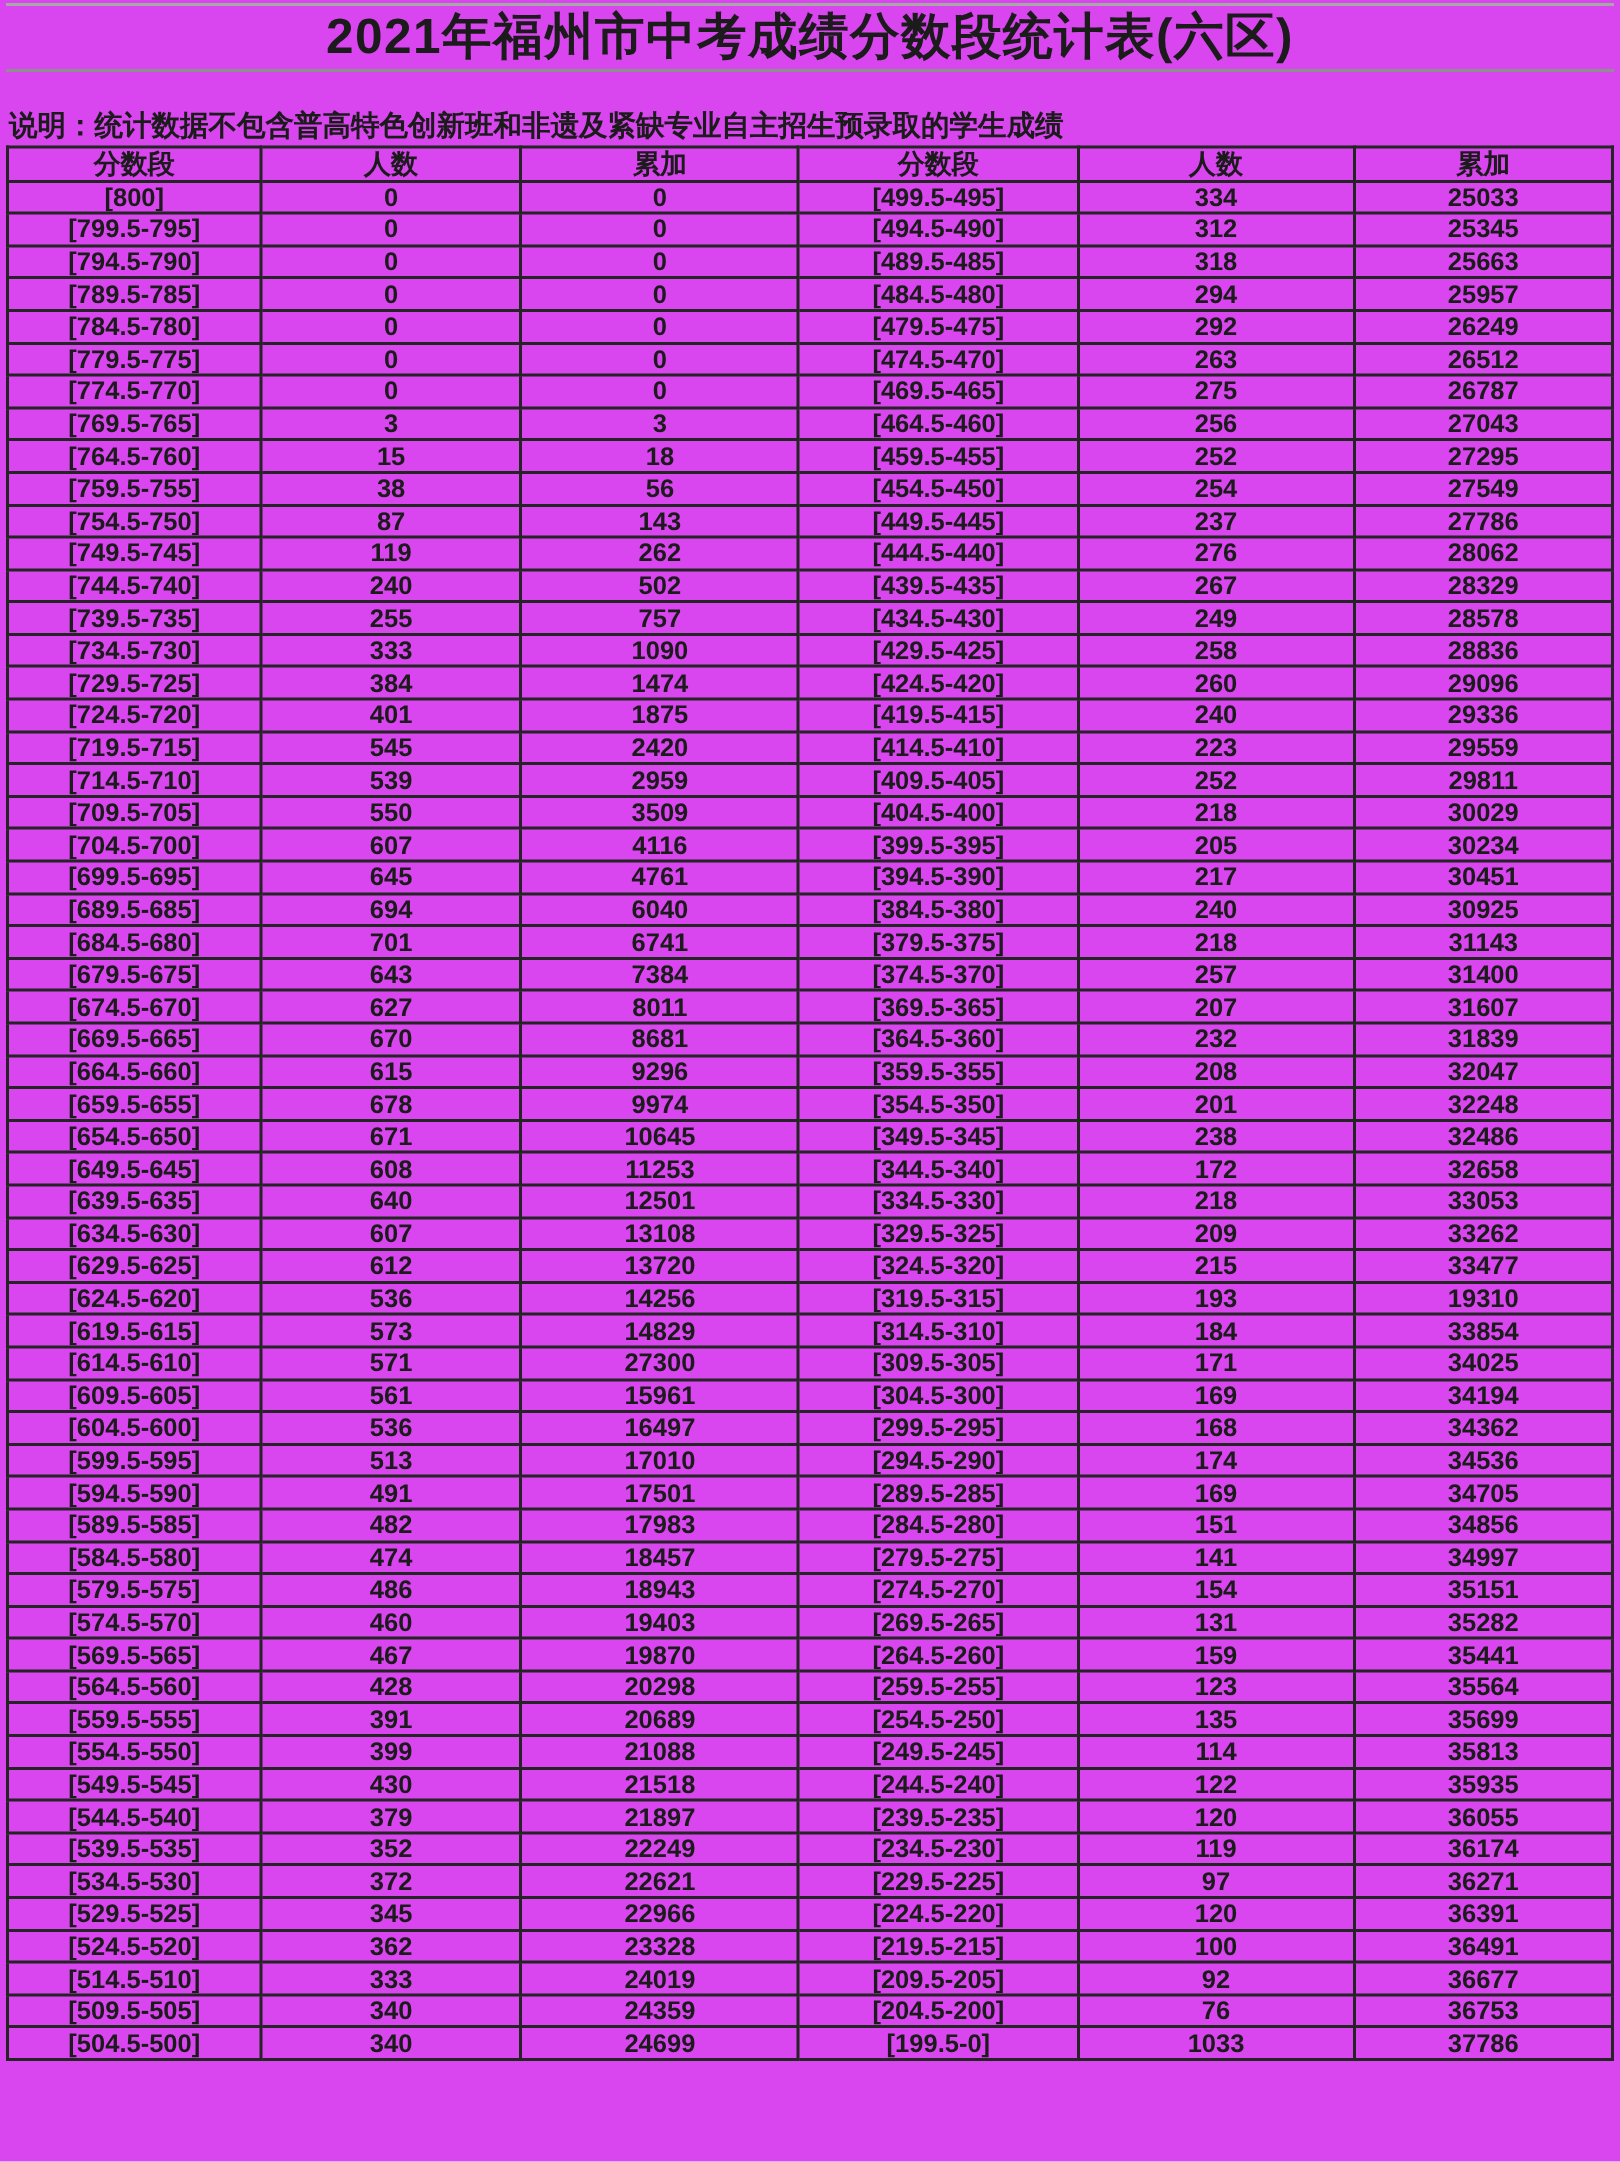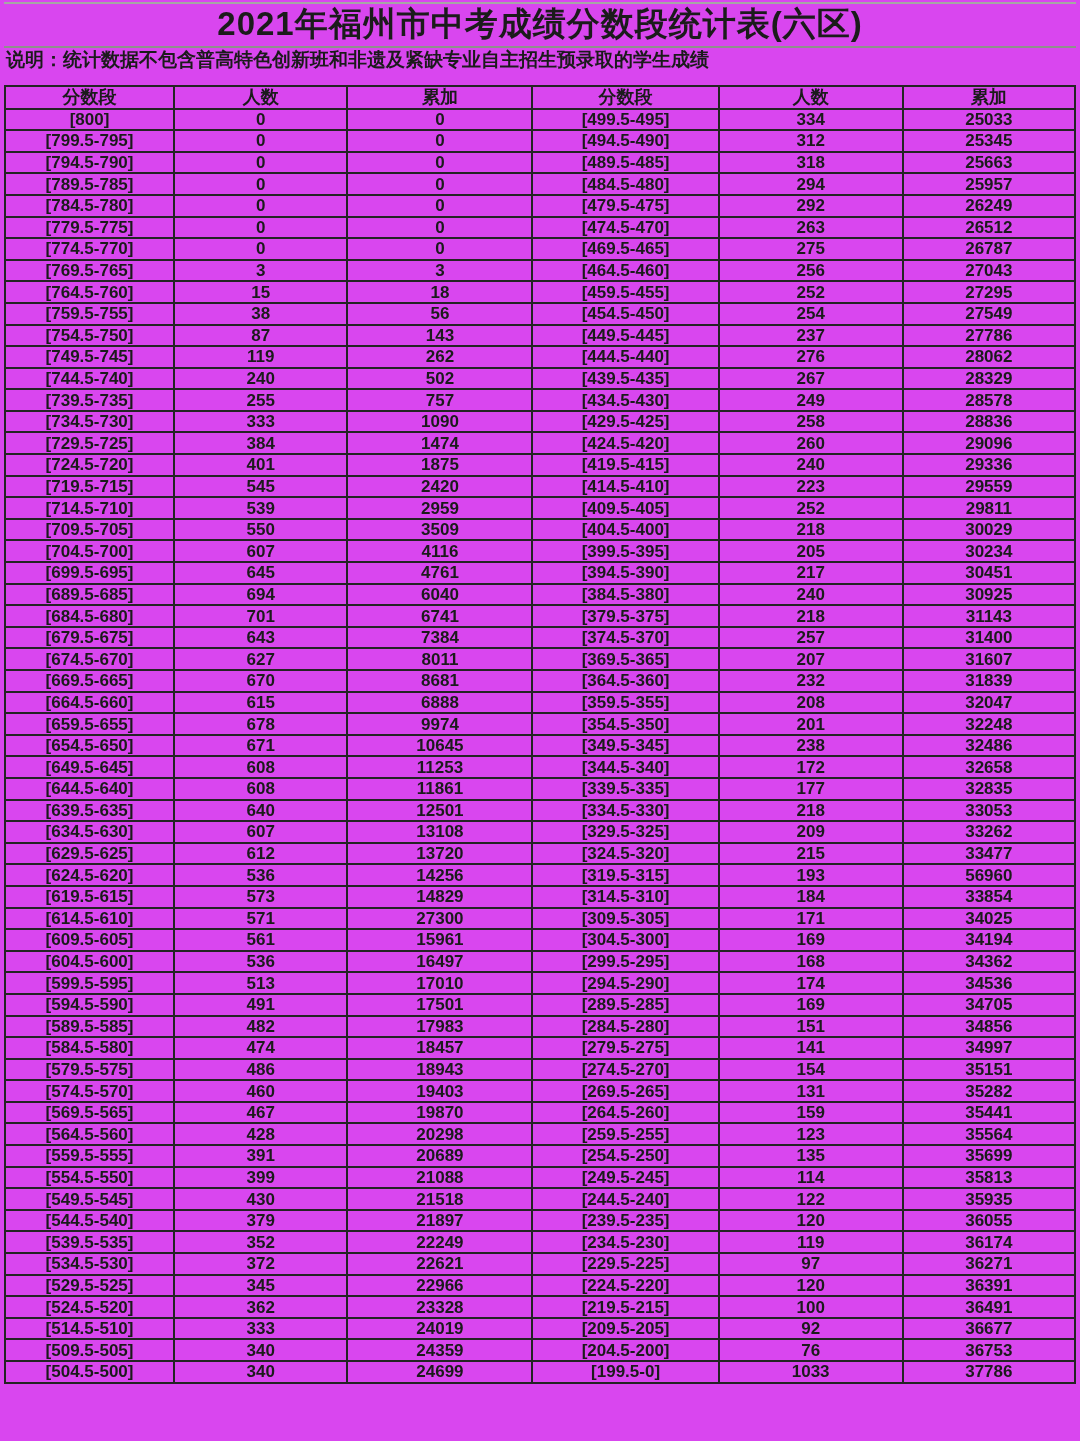--- a/index.html
+++ b/index.html
@@ -25,23 +25,24 @@
     font-size: 33px;
     font-weight: bold;
     letter-spacing: 1px;
     padding: 3px 0 4px 0;
     line-height: 1.05;
   }
   .note {
     font-size: 19px;
     font-weight: 600;
     text-align: left;
-    padding: 2px 0 15px 2px;
+    padding: 2px 0 2px 2px;
     line-height: 1.05;
     white-space: nowrap;
+    margin-top: 25px;
   }
   table.score-table {
     width: 100%;
     border-collapse: collapse;
     table-layout: fixed;
   }
   table.score-table th,
   table.score-table td {
     border: 2px solid #242424;
     text-align: center;
@@ -307,21 +308,21 @@
           <td>[669.5-665]</td>
           <td>670</td>
           <td>8681</td>
           <td>[364.5-360]</td>
           <td>232</td>
           <td>31839</td>
         </tr>
         <tr>
           <td>[664.5-660]</td>
           <td>615</td>
-          <td>6888</td>
+          <td>9296</td>
           <td>[359.5-355]</td>
           <td>208</td>
           <td>32047</td>
         </tr>
         <tr>
           <td>[659.5-655]</td>
           <td>678</td>
           <td>9974</td>
           <td>[354.5-350]</td>
           <td>201</td>
@@ -337,28 +338,20 @@
         </tr>
         <tr>
           <td>[649.5-645]</td>
           <td>608</td>
           <td>11253</td>
           <td>[344.5-340]</td>
           <td>172</td>
           <td>32658</td>
         </tr>
         <tr>
-          <td>[644.5-640]</td>
-          <td>608</td>
-          <td>11861</td>
-          <td>[339.5-335]</td>
-          <td>177</td>
-          <td>32835</td>
-        </tr>
-        <tr>
           <td>[639.5-635]</td>
           <td>640</td>
           <td>12501</td>
           <td>[334.5-330]</td>
           <td>218</td>
           <td>33053</td>
         </tr>
         <tr>
           <td>[634.5-630]</td>
           <td>607</td>
@@ -374,21 +367,21 @@
           <td>[324.5-320]</td>
           <td>215</td>
           <td>33477</td>
         </tr>
         <tr>
           <td>[624.5-620]</td>
           <td>536</td>
           <td>14256</td>
           <td>[319.5-315]</td>
           <td>193</td>
-          <td>56960</td>
+          <td>19310</td>
         </tr>
         <tr>
           <td>[619.5-615]</td>
           <td>573</td>
           <td>14829</td>
           <td>[314.5-310]</td>
           <td>184</td>
           <td>33854</td>
         </tr>
         <tr>

